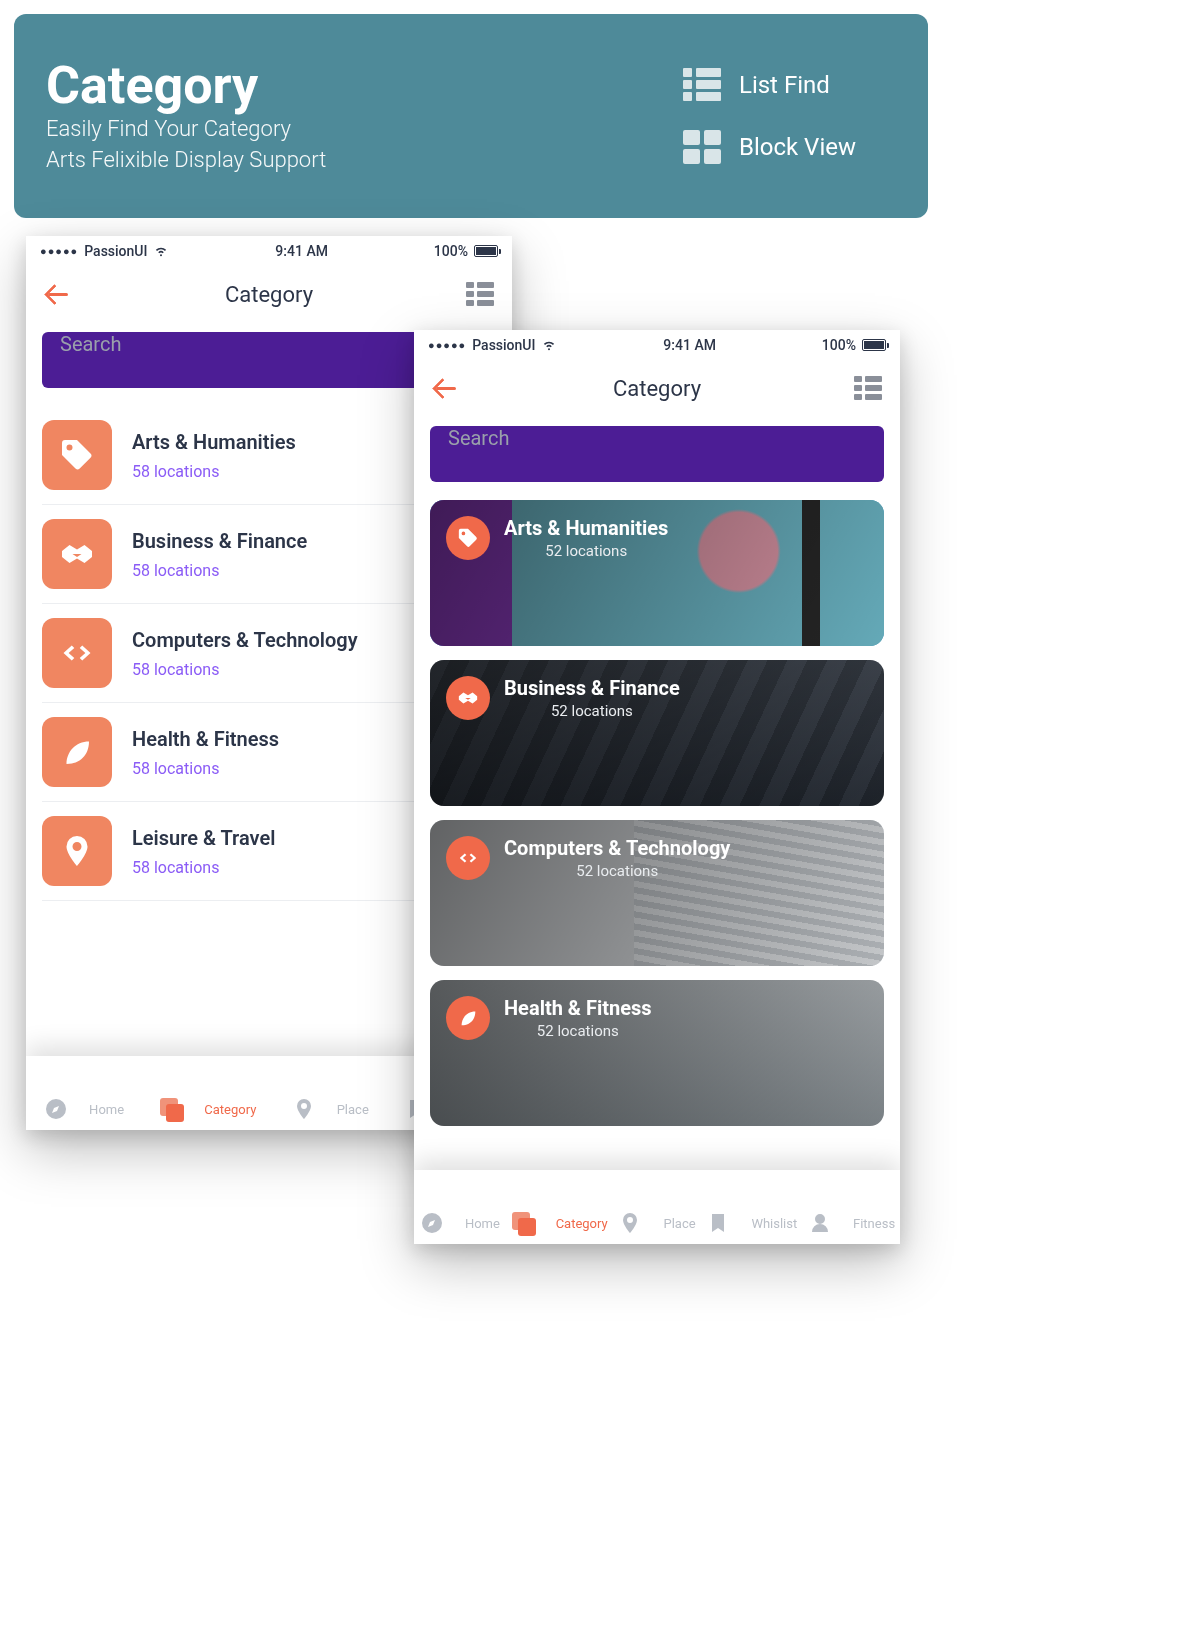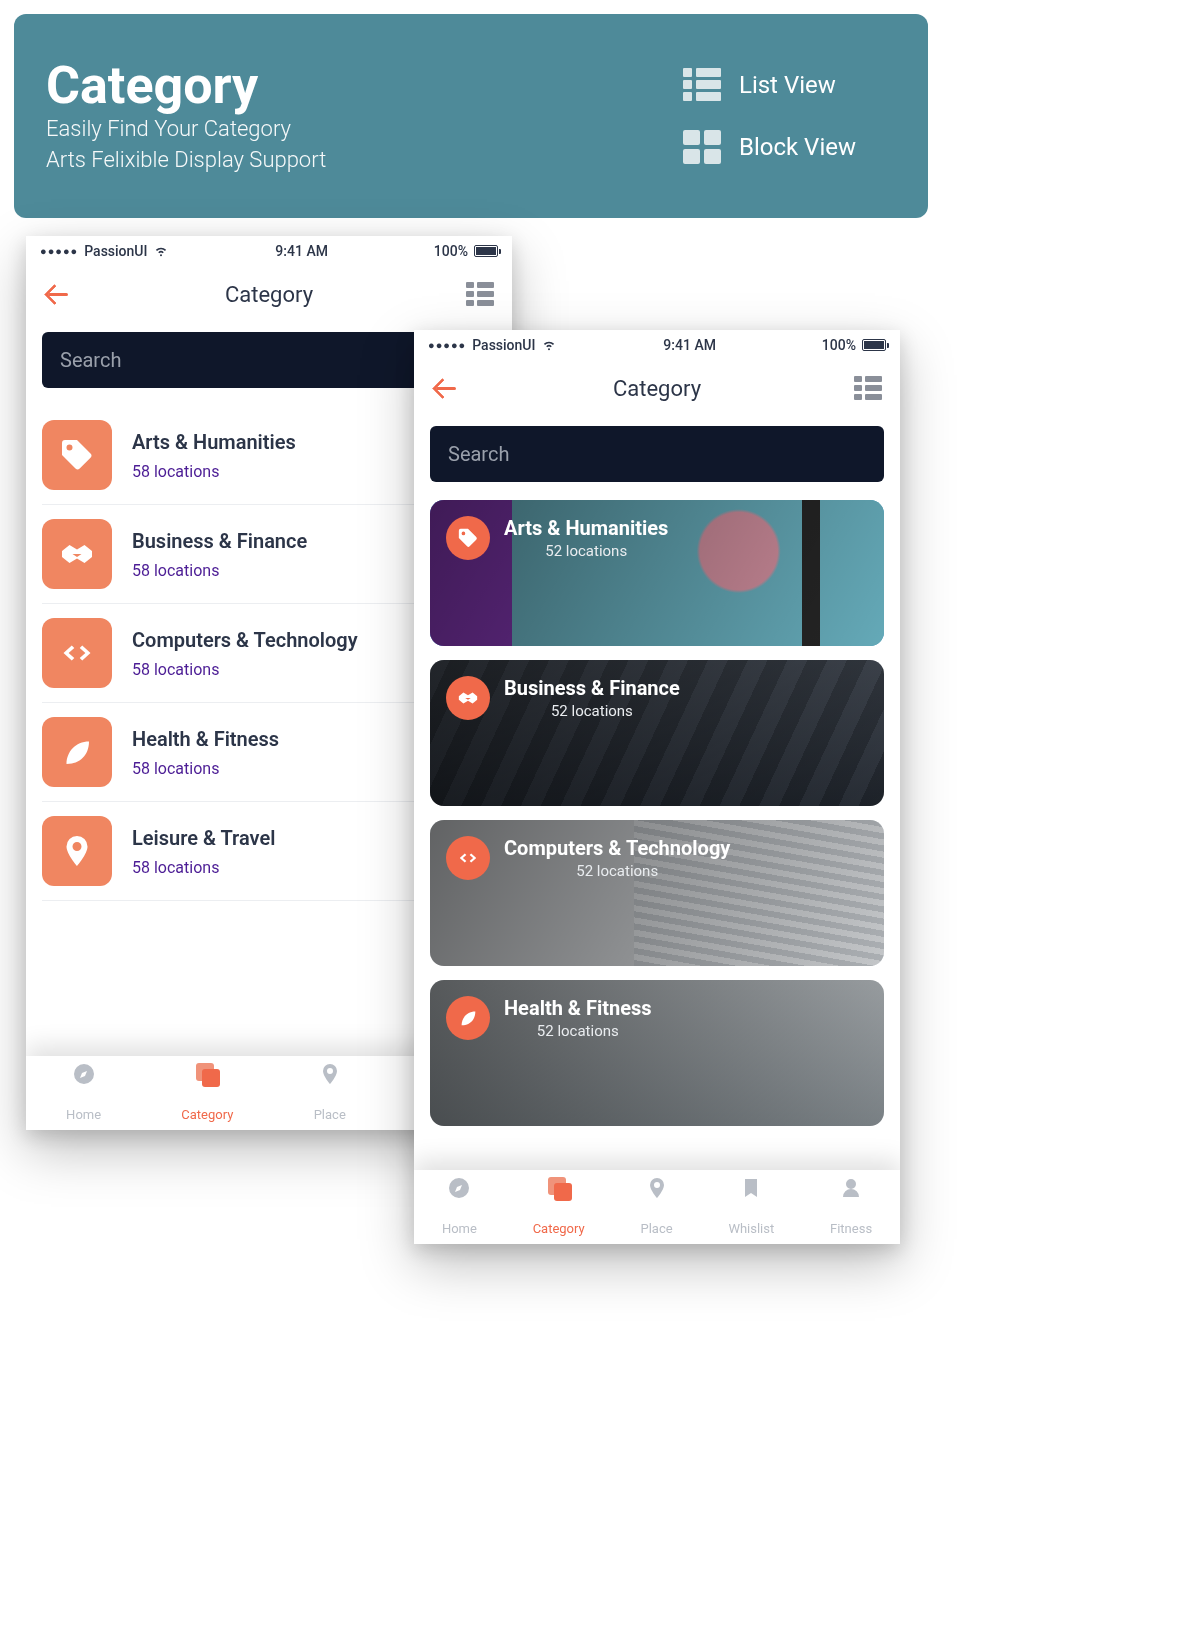--- a/index.html
+++ b/index.html
@@ -59,30 +59,30 @@
   .navbar { height: 56px; display:flex; align-items:center; justify-content:space-between; padding: 0 18px;}
   .navbar .title { font-size: 22px; color:#2c3548; font-weight:400; flex:1; text-align:center;}
   .back-arrow { width:28px; height:28px; position:relative; cursor:pointer;}
   .back-arrow::before{content:""; position:absolute; left:4px; top:13px; width:20px; height:3px; background:#f0694a; border-radius:2px;}
   .back-arrow::after{content:""; position:absolute; left:3px; top:7px; width:12px; height:12px; border-left:3px solid #f0694a; border-bottom:3px solid #f0694a; transform:rotate(45deg); border-radius:1px;}
   .grid-toggle { width:28px; height:24px; display:grid; grid-template-columns: 8px 1fr; grid-template-rows: repeat(3,1fr); gap:3px; cursor:pointer;}
   .grid-toggle span{ background:#8a8f99; border-radius:1px;}
 
   
   .search-wrap { padding: 10px 16px 18px; }
-  .search { background:#0f172a; border-radius:6px; height:56px; display:flex; align-items:center; padding:0 18px; color:#9aa0ab; font-size:20px; }
+  .search { background:#4c1d95; border-radius:6px; height:56px; display:flex; align-items:flex-start; padding:0 18px; color:#9aa0ab; font-size:20px; }
 
   
   .list { padding: 0 16px; }
   .list-row { display:flex; align-items:center; gap:20px; padding: 14px 0; border-bottom:1px solid #eceef1; cursor:pointer;}
   .list-row:first-child{border-top:none;}
   .icon-box { width:70px; height:70px; border-radius:12px; background:#f08661; display:flex; align-items:center; justify-content:center; flex-shrink:0;}
   .icon-box svg{ width:36px; height:36px; fill:#fff;}
   .row-text .t { font-size:20px; font-weight:600; color:#2c3548;}
-  .row-text .s { font-size:16px; color:#4c1d95; margin-top:8px;}
+  .row-text .s { font-size:16px; color:#8b5cf6; margin-top:8px;}
 
   
   .cards { padding: 0 16px; display:flex; flex-direction:column; gap:14px;}
   .card { height:146px; border-radius:14px; position:relative; overflow:hidden; cursor:pointer; }
   .card .bg { position:absolute; inset:0; }
   .card .shade { position:absolute; inset:0; background:linear-gradient(120deg, rgba(0,0,0,0.55), rgba(0,0,0,0.15));}
   .card .content { position:absolute; left:16px; top:16px; right:16px; display:flex; align-items:center; gap:14px;}
   .circ { width:44px; height:44px; border-radius:50%; background:#f0694a; display:flex; align-items:center; justify-content:center; flex-shrink:0;}
   .circ svg{ width:22px; height:22px; fill:#fff;}
   .card .txt .t{ color:#fff; font-size:20px; font-weight:700;}
@@ -106,21 +106,21 @@
   .bg-tech::after{content:"";position:absolute;right:0;top:0;bottom:0;width:55%;
     background:
       repeating-linear-gradient(10deg,#c2c7cc 0 6px,#e6e9ec 6px 12px);
     opacity:0.8;}
   .bg-health{ background:
     linear-gradient(180deg,#bfc5c9,#8e969b);
   }
 
   
   .tabbar { position:absolute; left:0; right:0; bottom:0; height:74px; box-shadow: 0 -10px 24px rgba(0,0,0,0.12); background:#fff; display:flex; justify-content:space-around; align-items:flex-end; padding-bottom:8px;}
-  .tab { display:flex; flex-direction:column; align-items:center; gap:20px; color:#b9bec6; font-size:13px; cursor:pointer; padding: 6px 4px 0;}
+  .tab { display:flex; flex-direction:row; align-items:center; gap:20px; color:#b9bec6; font-size:13px; cursor:pointer; padding: 6px 4px 0;}
   .tab.active{ color:#f0694a;}
   .tab .ti{ width:26px; height:26px; display:flex; align-items:center; justify-content:center;}
   .tab svg{ width:24px; height:24px; fill:#b9bec6;}
   .tab-cat .sq{ position:absolute; width:18px; height:18px; border-radius:3px;}
   .tab-cat .sq1{ background:#f0937a; left:2px; top:2px;}
   .tab-cat .sq2{ background:#f0694a; left:8px; top:8px;}
   .tab:not(.active) .tab-cat-in .sq1{ background:#cfd3d9;}
   .tab:not(.active) .tab-cat-in .sq2{ background:#b9bec6;}
 
 </style>
@@ -135,21 +135,21 @@
       <div>Arts Felixible Display Support</div>
     </div>
   </div>
   <div class="banner-right">
     <div class="view-opt">
       <div class="ico ico-list">
         <div class="row r1"></div>
           <div class="row r2"></div>
           <div class="row r3"></div>
       </div>
-      <span>List View</span>
+      <span>List Find</span>
     </div>
     <div class="view-opt">
       <div class="ico ico-block">
         <div></div>
           <div></div>
           <div></div>
           <div></div>
       </div>
       <span>Block View</span>
     </div>

